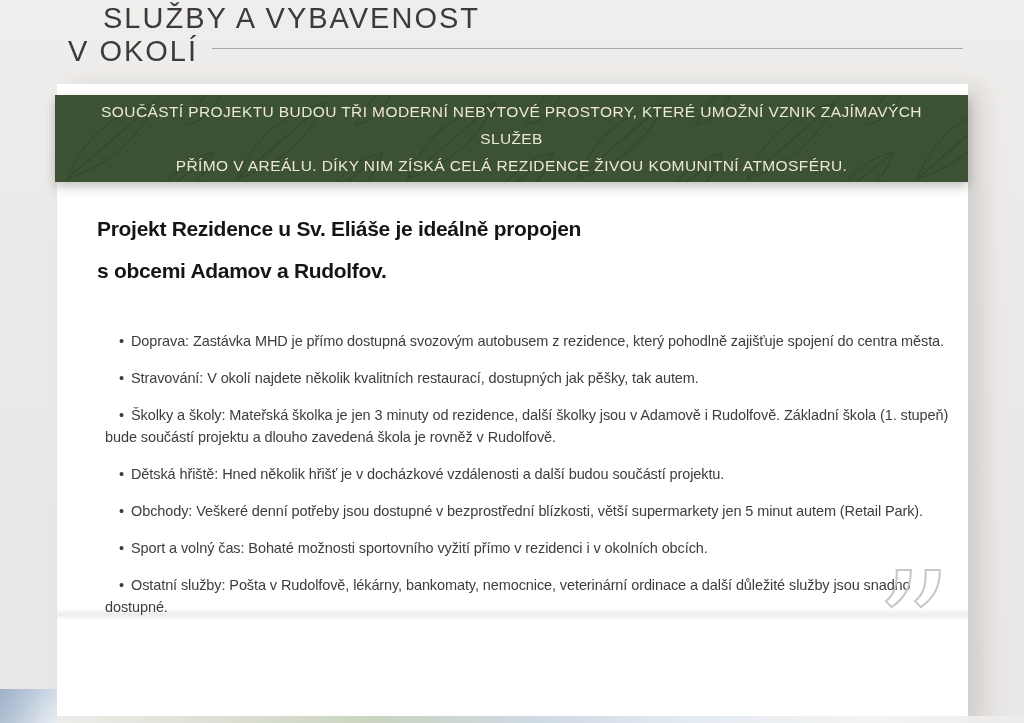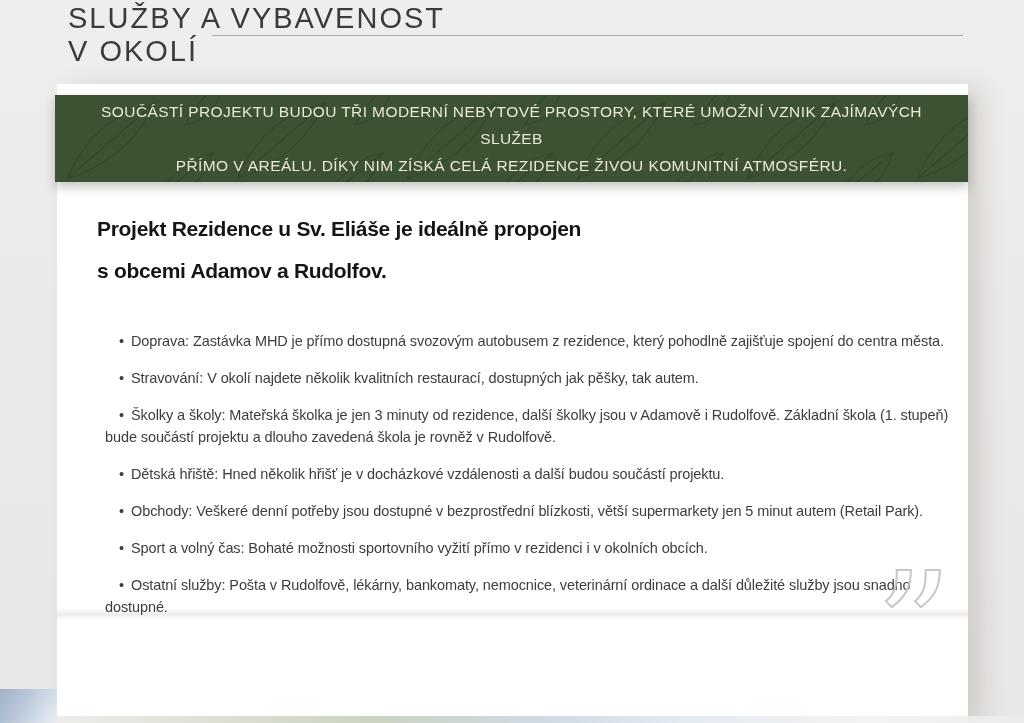--- a/index.html
+++ b/index.html
@@ -7,22 +7,22 @@
     --rule:#aaa8a6; --quote-mark:#c9c7c5; --ink:#151515; --body-ink:#3d3d3d;
   }
   *{margin:0;padding:0;box-sizing:border-box;}
   html,body{width:1024px;height:723px;overflow:hidden;}
   body{font-family:"Liberation Sans",sans-serif;}
   .page{position:relative;width:1024px;height:723px;overflow:hidden;
         background:linear-gradient(180deg,#f0eeec 0%,var(--page-bg) 40%,#e9e7e5 100%);}
 
   
   .title-block{position:absolute;left:68px;top:2px;width:895px;color:#3c3b39;}
-  .title-line1{font-size:29px;letter-spacing:2px;font-weight:400;line-height:33px;}
-  .title-row{display:flex;align-items:flex-start;}
+  .title-line1{font-size:29px;letter-spacing:2px;font-weight:400;line-height:33px;margin-left:35px;}
+  .title-row{display:flex;align-items:center;}
   .title-line2{font-size:29px;letter-spacing:2px;font-weight:400;line-height:33px;}
   .title-rule{flex:1;border-top:1px solid var(--rule);margin-left:14px;margin-bottom:7px;}
 
   
   .banner{position:absolute;left:55px;top:95px;width:913px;height:87px;
           background:var(--banner-bg);color:var(--banner-text);
           display:flex;flex-direction:column;justify-content:center;align-items:center;
           text-align:center;padding:0 22px;z-index:3;
           box-shadow:0 5px 10px rgba(45,45,38,.28);}
   .banner .line{position:relative;z-index:2;font-size:15.5px;letter-spacing:.4px;line-height:27px;}

